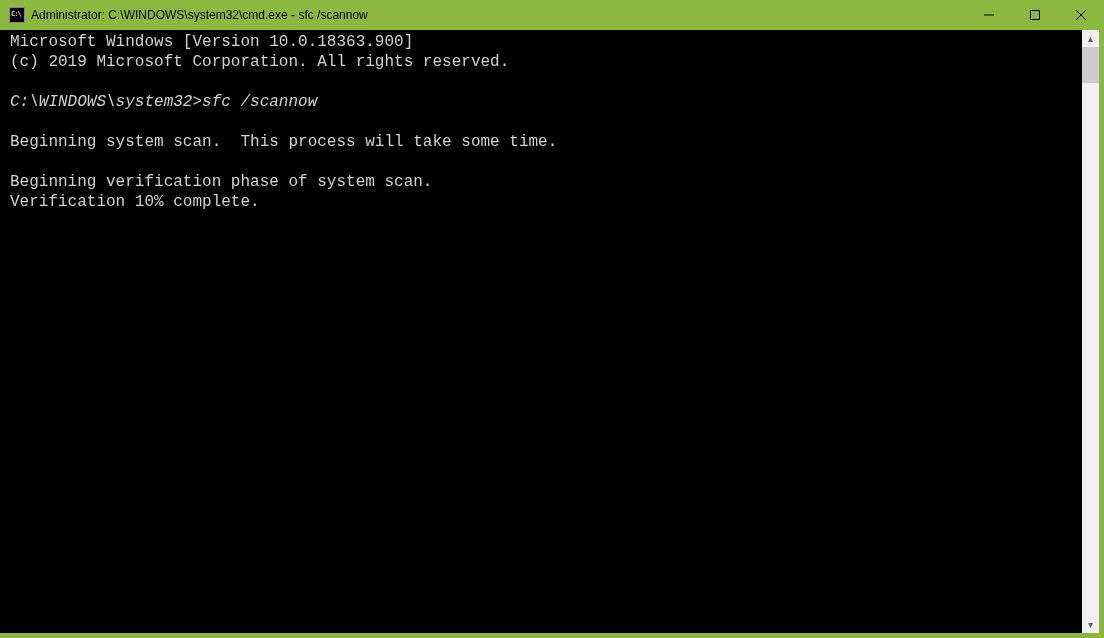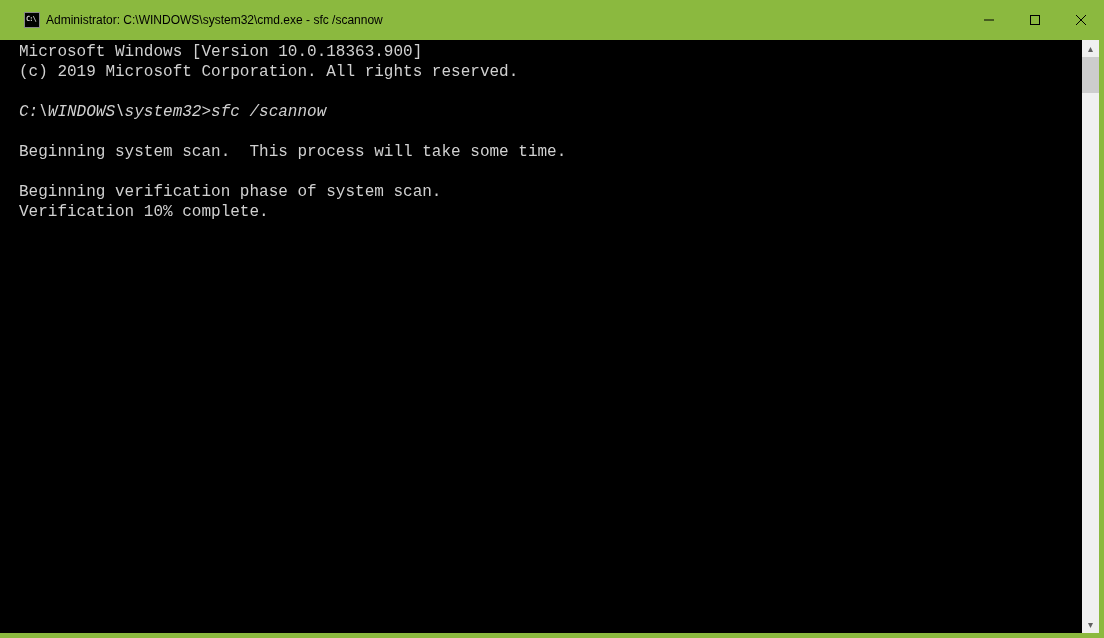--- a/index.html
+++ b/index.html
@@ -12,25 +12,25 @@
       width: 1104px;
       height: 638px;
       background: #8fa050;
       font-family: 'Segoe UI', Tahoma, sans-serif;
       overflow: hidden;
       display: flex;
       flex-direction: column;
     }
 
     .titlebar {
-      height: 40px;
+      height: 30px;
       background: #8bb93f;
       display: flex;
       align-items: center;
-      padding-left: 24px;
+      padding-left: 9px;
       flex-shrink: 0;
     }
 
     .app-icon {
       width: 16px;
       height: 16px;
       background: #000;
       border: 1px solid #888;
       margin-right: 6px;
       display: flex;
@@ -86,21 +86,21 @@
       overflow: hidden;
     }
 
     .console {
       flex: 1;
       background: #000;
       color: #d0d0d0;
       font-family: Consolas, 'Courier New', monospace;
       font-size: 16px;
       line-height: 20px;
-      padding: 2px 0 0 19px;
+      padding: 2px 0 0 10px;
       white-space: pre;
       overflow: hidden;
     }
 
     .scrollbar {
       width: 17px;
       background: #f0f0f0;
       display: flex;
       flex-direction: column;
       flex-shrink: 0;

